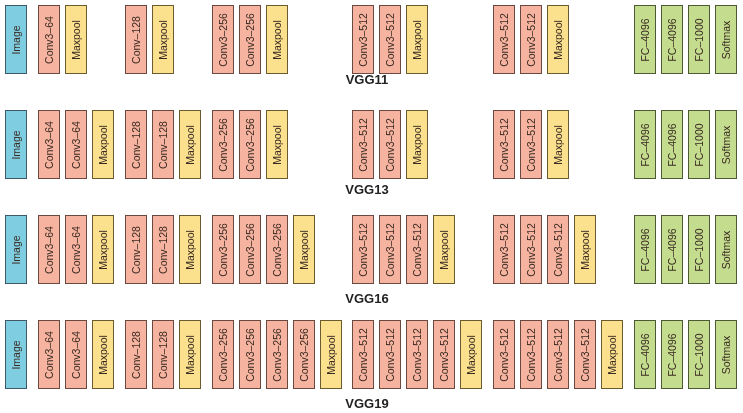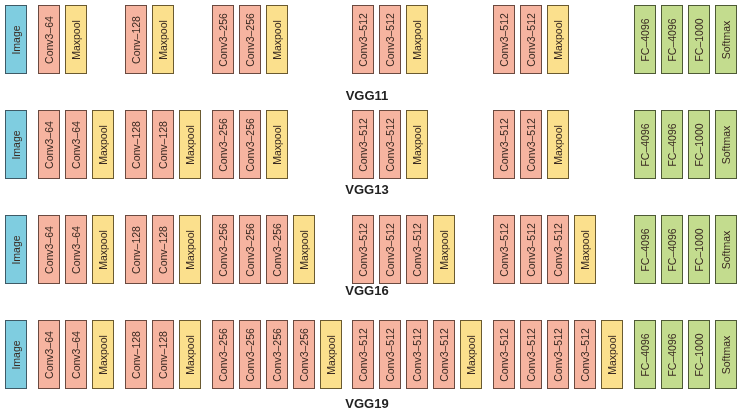--- a/index.html
+++ b/index.html
@@ -64,21 +64,21 @@
       </div>
       <div class="blk fc" style="left: 661px; top: 5px;">
         <span>FC–4096</span>
       </div>
       <div class="blk fc" style="left: 688px; top: 5px;">
         <span>FC–1000</span>
       </div>
       <div class="blk fc" style="left: 715px; top: 5px;">
         <span>Softmax</span>
       </div>
-      <div class="lbl" style="left: 367px; top: 88px;">VGG11</div>
+      <div class="lbl" style="left: 367px; top: 72px;">VGG11</div>
     </div>
     <div>
       <div class="blk image" style="left: 5px; top: 110px;">
         <span>Image</span>
       </div>
       <div class="blk conv" style="left: 38px; top: 110px;">
         <span>Conv3–64</span>
       </div>
       <div class="blk conv" style="left: 65px; top: 110px;">
         <span>Conv3–64</span>
@@ -199,21 +199,21 @@
       </div>
       <div class="blk fc" style="left: 661px; top: 215px;">
         <span>FC–4096</span>
       </div>
       <div class="blk fc" style="left: 688px; top: 215px;">
         <span>FC–1000</span>
       </div>
       <div class="blk fc" style="left: 715px; top: 215px;">
         <span>Softmax</span>
       </div>
-      <div class="lbl" style="left: 367px; top: 283px;">VGG16</div>
+      <div class="lbl" style="left: 367px; top: 291px;">VGG16</div>
     </div>
     <div>
       <div class="blk image" style="left: 5px; top: 320px;">
         <span>Image</span>
       </div>
       <div class="blk conv" style="left: 38px; top: 320px;">
         <span>Conv3–64</span>
       </div>
       <div class="blk conv" style="left: 65px; top: 320px;">
         <span>Conv3–64</span>

